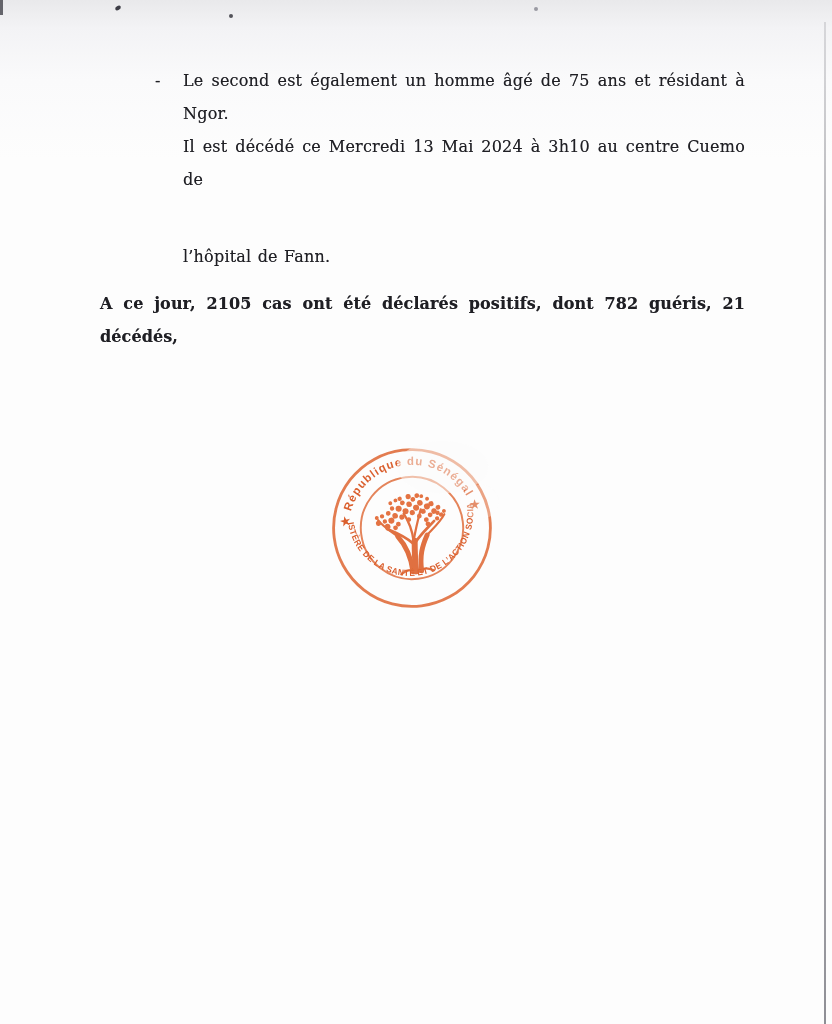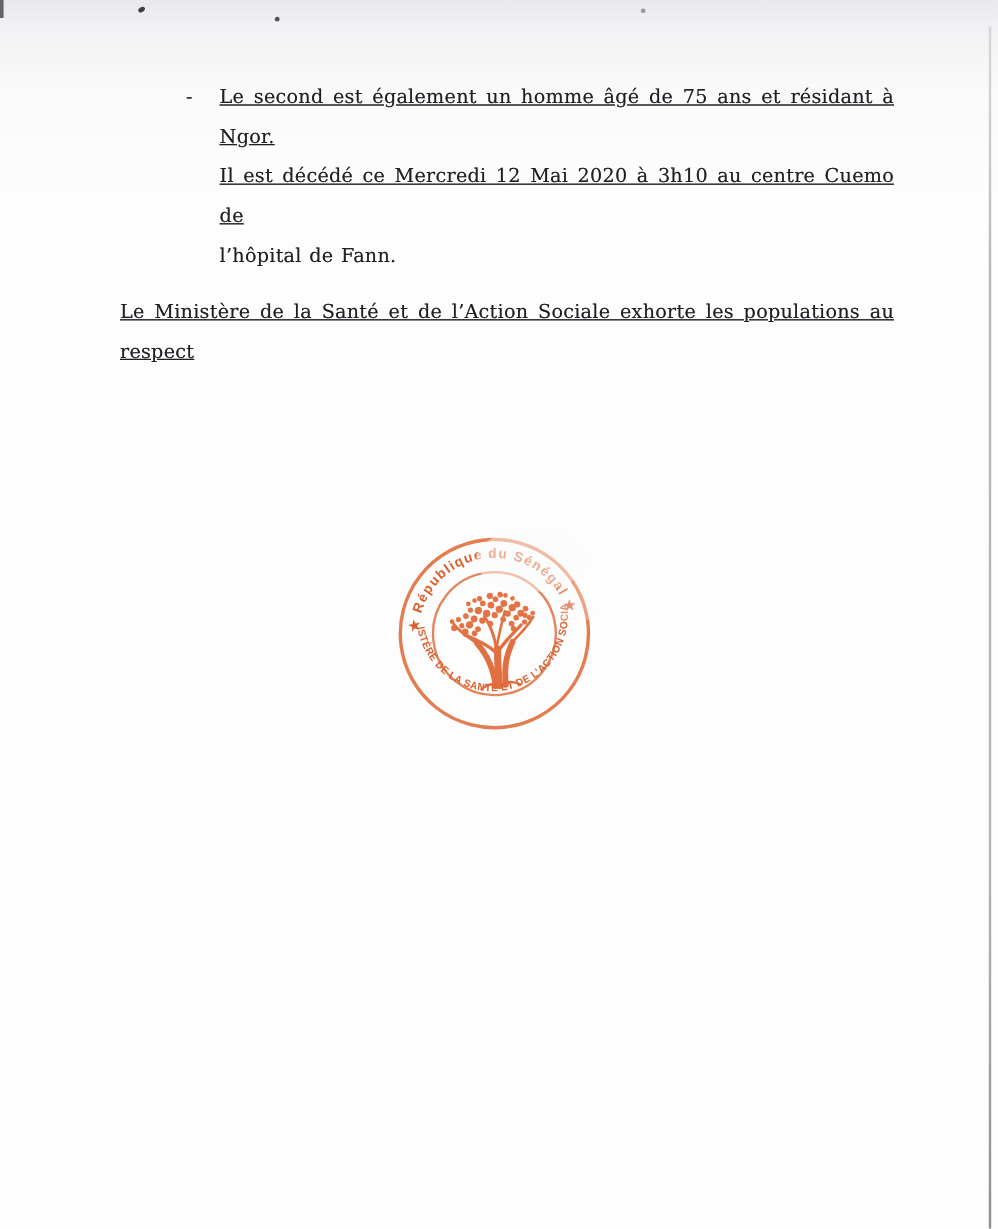--- a/index.html
+++ b/index.html
@@ -28,22 +28,22 @@
       rgba(95,95,104,.70) 100%);
   }
   
   .content{
     position:absolute;left:100px;top:64px;width:645px;
     font-size:16px;line-height:33px;color:#1f1f24;
     letter-spacing:.2px;word-spacing:1px;
     text-shadow:0 0 .5px rgba(31,31,36,.55);
   }
   .para{margin:0;}
-  .jline{text-align:justify;text-align-last:justify;text-decoration:underline;}
-  .lline{text-align:left;}
+  .jline{text-align:justify;text-align-last:justify;}
+  .lline{text-align:left;margin-top:44px;}
   .bullet-row{display:flex;}
   .bullet-dash{width:28px;padding-left:55px;flex:0 0 auto;}
   .bullet-lines{flex:1 1 auto;min-width:0;}
   .para.bold{font-weight:700;margin-top:14px;letter-spacing:.1px;}
   
   .stamp{position:absolute;left:314px;top:430px;width:196px;height:196px;opacity:.93;}
   .stamp svg{display:block;width:100%;height:100%;}
   .st-ring{fill:none;stroke:#dc5a22;}
   .st-arc{fill:none;stroke:none;}
   .st-text-top{font-family:"Liberation Sans",sans-serif;font-size:10.5px;font-weight:700;fill:#d8541f;letter-spacing:1px;}
@@ -61,31 +61,31 @@
   <div class="speck s2"></div>
   <div class="speck s3"></div>
   <div class="edge-line"></div>
 
   <div class="content">
 
     <div class="para bullet-row">
       <span class="bullet-dash">-</span>
       <div class="bullet-lines">
         <div class="jline">Le second est également un homme âgé de 75 ans et résidant à Ngor.</div>
-        <div class="jline">Il est décédé ce Mercredi 12 Mai 2020 à 3h10 au centre Cuemo de</div>
+        <div class="jline">Il est décédé ce Mercredi 13 Mai 2024 à 3h10 au centre Cuemo de</div>
         <div class="lline">l’hôpital de Fann.</div>
       </div>
     </div>
 
 
     <div class="para bold">
+      <div class="jline">A ce jour, 2105 cas ont été déclarés positifs, dont 782 guéris, 21 décédés,</div>
     </div>
 
     <div class="para">
-      <div class="jline">Le Ministère de la Santé et de l’Action Sociale exhorte les populations au respect</div>
     </div>
 
   </div>
 
   <div class="stamp">
     <svg viewBox="-90 -90 180 180" xmlns="http://www.w3.org/2000/svg">
       <g transform="rotate(-7)">
         <circle class="st-ring" r="72" stroke-width="2.6" opacity=".85"></circle>
         <circle class="st-ring" r="47" stroke-width="1.8" opacity=".8"></circle>
 

